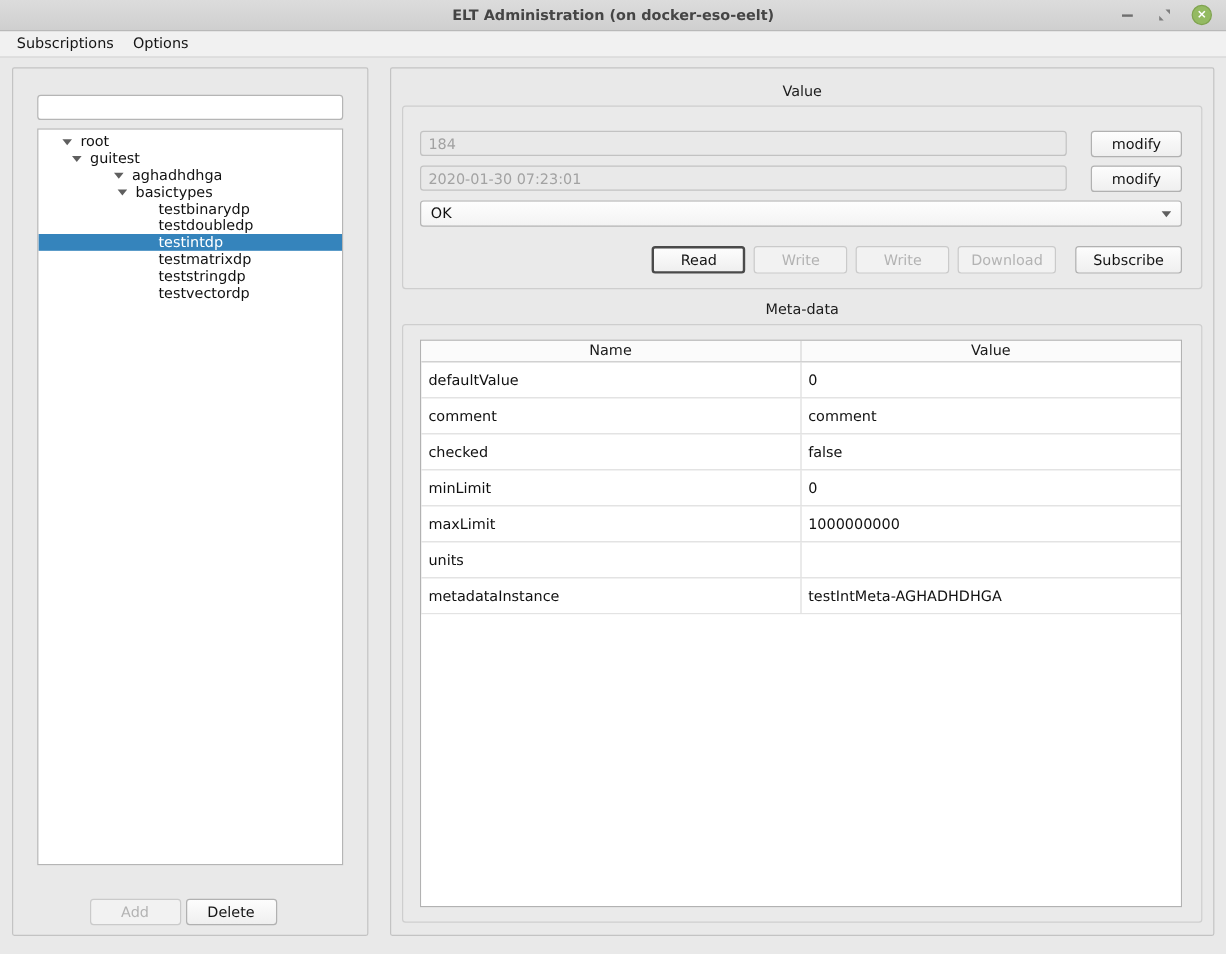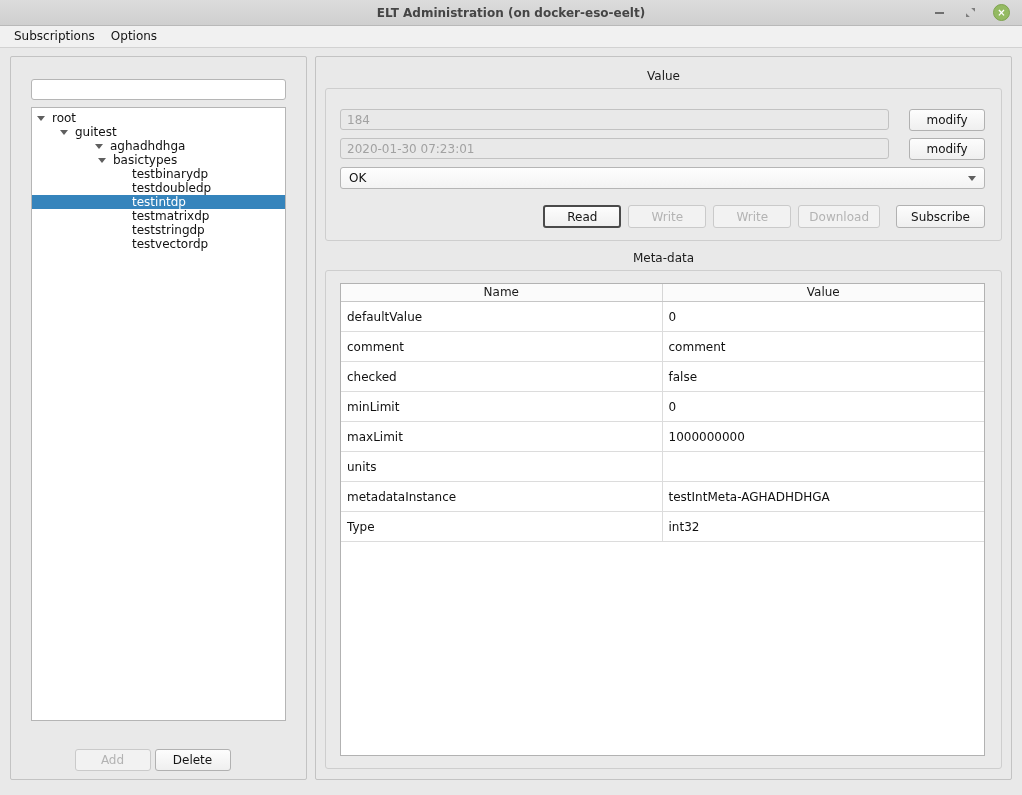--- a/index.html
+++ b/index.html
@@ -45,40 +45,40 @@
   .left-panel { width:297px; flex:0 0 297px; display:flex; flex-direction:column; padding:22px 20px 8px 20px; }
   .filter-input {
     height:21px; width:100%; border:1px solid #b5b5b5; border-radius:3px; background:#fff;
     font-size:12px; padding:0 5px; outline:none;
   }
   .tree-view {
     margin-top:7px; flex:1; background:#fff; border:1px solid #b5b5b5; overflow:hidden; padding-top:3px;
   }
   .tree-row { display:flex; align-items:center; height:14px; font-size:12px; color:#111; cursor:default; }
   .tree-row.selected { background:#3584bc; color:#fff; }
-  .d0{padding-left:3px} .d1{padding-left:26px} .d2{padding-left:61px} .d3{padding-left:64px} .d4{padding-left:83px}
+  .d0{padding-left:18px} .d1{padding-left:26px} .d2{padding-left:61px} .d3{padding-left:64px} .d4{padding-left:83px}
   .twisty-box { width:17px; flex:0 0 17px; display:flex; align-items:center; justify-content:flex-start; }
   .twisty {
     width:0; height:0; border-left:4px solid transparent; border-right:4px solid transparent;
     border-top:5px solid #5f5f5f; margin-left:2px;
   }
   .left-buttons { margin-top:28px; display:flex; justify-content:center; gap:4px; padding-right:12px; }
 
   
   .btn {
     height:23px; min-width:78px; padding:0 10px; border:1px solid #b1b1b1; border-radius:3px;
     background:linear-gradient(#fdfdfd,#efefef); font-size:12px; color:#141414;
     display:inline-flex; align-items:center; justify-content:center; cursor:default;
   }
   .btn.disabled { color:#b3b3b3; border-color:#cacaca; background:#f2f2f2; }
   .btn.default-btn { border:2px solid #4a4a4a;text-align:center; }
   .btn-small { height:22px; min-width:76px; }
 
   
-  .right-panel { flex:1; display:flex; flex-direction:column; padding:10px 9px 10px 9px; min-height:0; }
+  .right-panel { flex:1; display:flex; flex-direction:column; padding:10px 9px 10px 9px; min-height:0;margin-left:10px; }
   .group-title { text-align:center; font-size:12px; color:#1c1c1c; }
   .group-frame { border:1px solid #cecece; border-radius:3px; background:#eaeaea; }
 
   .value-group { display:flex; flex-direction:column; }
   .value-group .group-title { margin:2px 0 5px 0; }
   .value-frame { padding:20px 16px 12px 14px; display:flex; flex-direction:column; }
   .field-row { display:flex; gap:20px; margin-bottom:7px; }
   .field-input {
     flex:1; height:21px; border:1px solid #c2c2c2; border-radius:3px; background:#e9e9e9;
     color:#a2a2a2; font-size:12px; padding:0 6px; outline:none;
@@ -257,24 +257,20 @@
               <div class="td-cell">1000000000</div>
             </div>
             <div class="table-row">
               <div class="td-cell">units</div>
               <div class="td-cell"></div>
             </div>
             <div class="table-row">
               <div class="td-cell">metadataInstance</div>
               <div class="td-cell">testIntMeta-AGHADHDHGA</div>
             </div>
-            <div class="table-row">
-              <div class="td-cell">Type</div>
-              <div class="td-cell">int32</div>
-            </div>
             <div class="table-filler"></div>
           </div>
         </div>
       </div>
 
     </div>
   </div>
 </div>
 
 </body></html>

